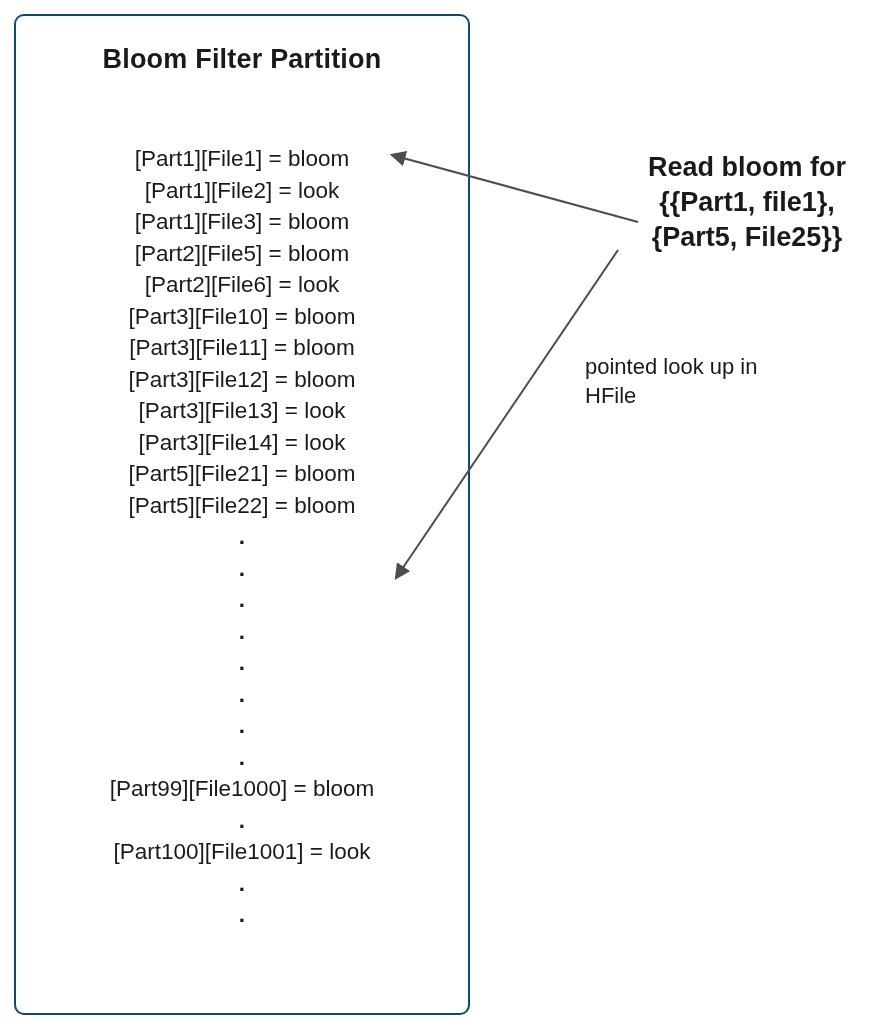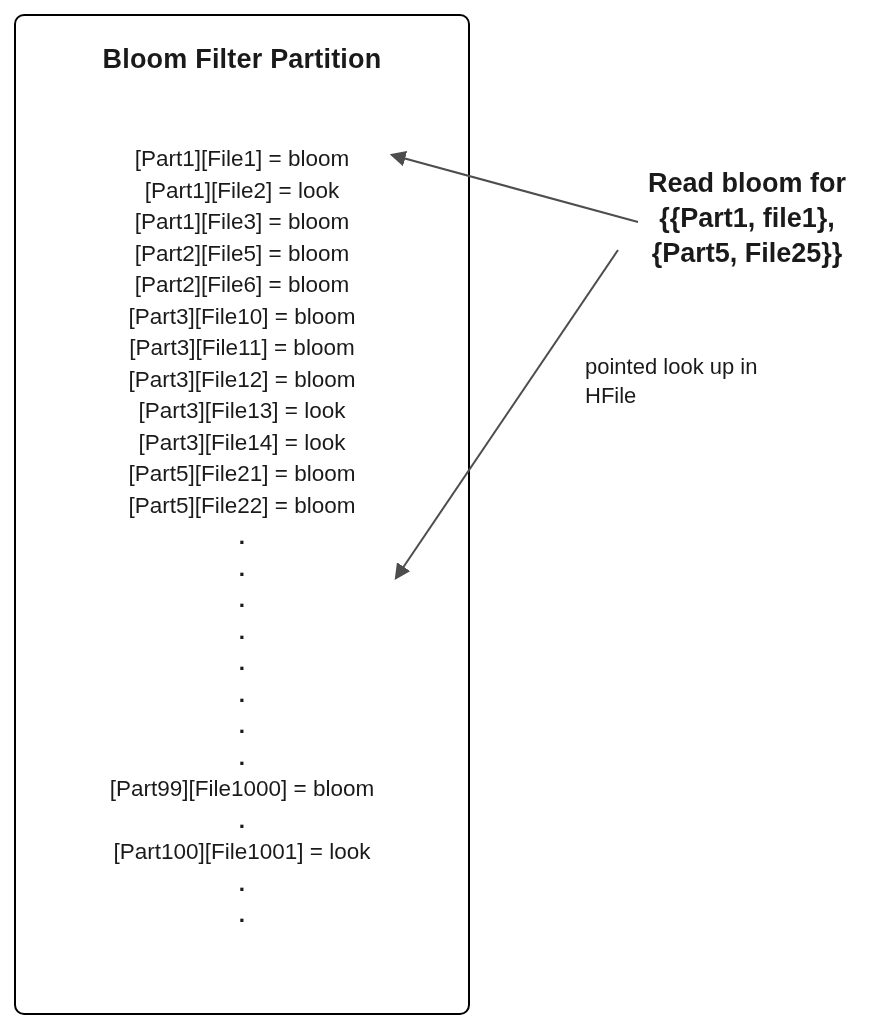--- a/index.html
+++ b/index.html
@@ -16,21 +16,21 @@
     height: 1033px;
     background: #ffffff;
     overflow: hidden;
   }
   .partition-box {
     position: absolute;
     left: 14px;
     top: 14px;
     width: 456px;
     height: 1001px;
-    border: 2px solid #000000;
+    border: 2px solid #0c4a6e;
     border-radius: 10px;
     background: #ffffff;
     text-align: center;
   }
   .box-title {
     margin-top: 28px;
     font-size: 27px;
     font-weight: bold;
     letter-spacing: 0.2px;
   }
@@ -41,21 +41,21 @@
   }
   .entry-line, .dot-line {
     white-space: nowrap;
   }
   .dot-line {
     font-weight: bold;
   }
   .read-bloom {
     position: absolute;
     left: 610px;
-    top: 166px;
+    top: 150px;
     width: 274px;
     text-align: center;
     font-size: 27px;
     font-weight: bold;
     line-height: 35px;
   }
   .pointed-lookup {
     position: absolute;
     left: 585px;
     top: 352px;
@@ -79,21 +79,21 @@
 <div class="canvas">
 
   <div class="partition-box">
     <div class="box-title">Bloom Filter Partition</div>
 
     <div class="entries">
       <div class="entry-line">[Part1][File1] = bloom</div>
       <div class="entry-line">[Part1][File2] = look</div>
       <div class="entry-line">[Part1][File3] = bloom</div>
       <div class="entry-line">[Part2][File5] = bloom</div>
-      <div class="entry-line">[Part2][File6] = bloom</div>
+      <div class="entry-line">[Part2][File6] = look</div>
       <div class="entry-line">[Part3][File10] = bloom</div>
       <div class="entry-line">[Part3][File11] = bloom</div>
       <div class="entry-line">[Part3][File12] = bloom</div>
       <div class="entry-line">[Part3][File13] = look</div>
       <div class="entry-line">[Part3][File14] = look</div>
       <div class="entry-line">[Part5][File21] = bloom</div>
       <div class="entry-line">[Part5][File22] = bloom</div>
 
       <div class="dot-line">.</div>
       <div class="dot-line">.</div>

